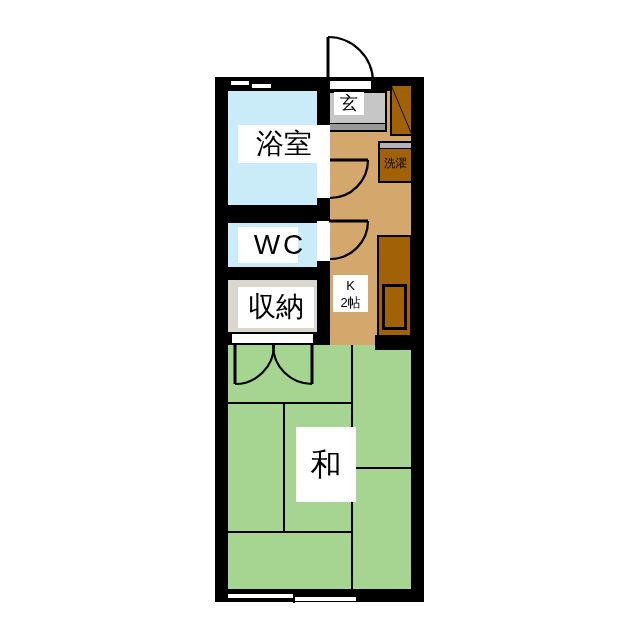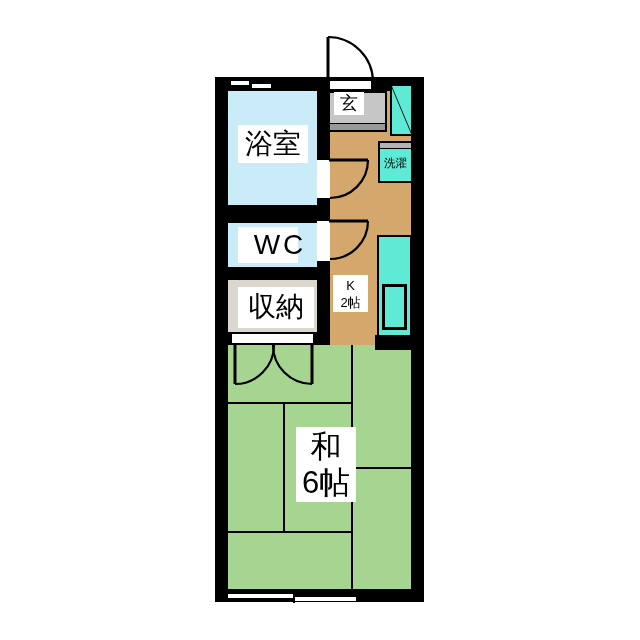--- a/index.html
+++ b/index.html
@@ -20,21 +20,21 @@
   .f-kitchen{background:var(--kitchen_floor);}
   .f-tatami{background:var(--tatami_floor);}
   .f-genkan{background:var(--entrance_floor);border:2px solid var(--wall,#000);}
   .genkan-step{position:absolute;left:0;right:0;bottom:0;height:6px;
     background:var(--entrance_step);border-top:1.5px solid var(--wall,#000);}
   .wallseg{background:var(--wall,#000);z-index:3;}
   .opening{background:#fff;z-index:4;}
   .threshold{background:#fff;border:2px solid var(--wall,#000);z-index:4;}
 
   
-  .fixture{background:#5eead4;border:2px solid var(--wall,#000);z-index:5;}
+  .fixture{background:#a16207;border:2px solid var(--wall,#000);z-index:5;}
   .sink{border-width:3px;z-index:6;}
   .laundry-strip{position:absolute;left:0;right:0;top:0;height:5px;
     background:var(--laundry_strip);border-bottom:1px solid var(--wall,#000);}
   .laundry-text{position:absolute;left:0;right:0;top:13px;text-align:center;
     font-size:11.5px;letter-spacing:0px;color:#000;}
   .diag-svg{position:absolute;left:-1px;top:-1px;width:21px;height:50px;}
 
   
   .winpane{background:#fff;border:1.5px solid var(--wall,#000);z-index:6;}
   .wintick{background:var(--wall,#000);z-index:7;}
@@ -118,21 +118,21 @@
     <path class="leaf" d="M312 345 V384"></path>
     <path class="swing" d="M312 384 A39 39 0 0 1 273 345"></path>
 
     <path class="tatami-line" d="M228 403 H352"></path>
     <path class="tatami-line" d="M228 532 H352"></path>
     <path class="tatami-line" d="M284 403 V532"></path>
     <path class="tatami-line" d="M352 345 V589"></path>
     <path class="tatami-line" d="M352 468 H411"></path>
   </svg>
 
-  <div class="abs label lab-big" style="left:238px;top:125px;width:70px;height:38px;">
+  <div class="abs label lab-big" style="left:238px;top:125px;width:92px;height:38px;">
       <span>浴室</span>
     </div>
 
   <div class="abs label lab-wc" style="left:238px;top:227px;width:60px;height:36px;">
       <span>WC</span>
     </div>
 
   <div class="abs label lab-big" style="left:238px;top:287px;width:76px;height:41px;">
       <span>収納</span>
     </div>
@@ -141,16 +141,15 @@
       <span>玄</span>
     </div>
 
   <div class="abs label lab-k" style="left:333px;top:275px;width:35px;height:37px;">
     <span>K</span>
     <span>2帖</span>
   </div>
 
   <div class="abs label lab-washitsu" style="left:296px;top:427px;width:60px;height:75px;">
     <span>和</span>
-    <span>6帖</span>
   </div>
 
 </div>
 
 </body></html>

